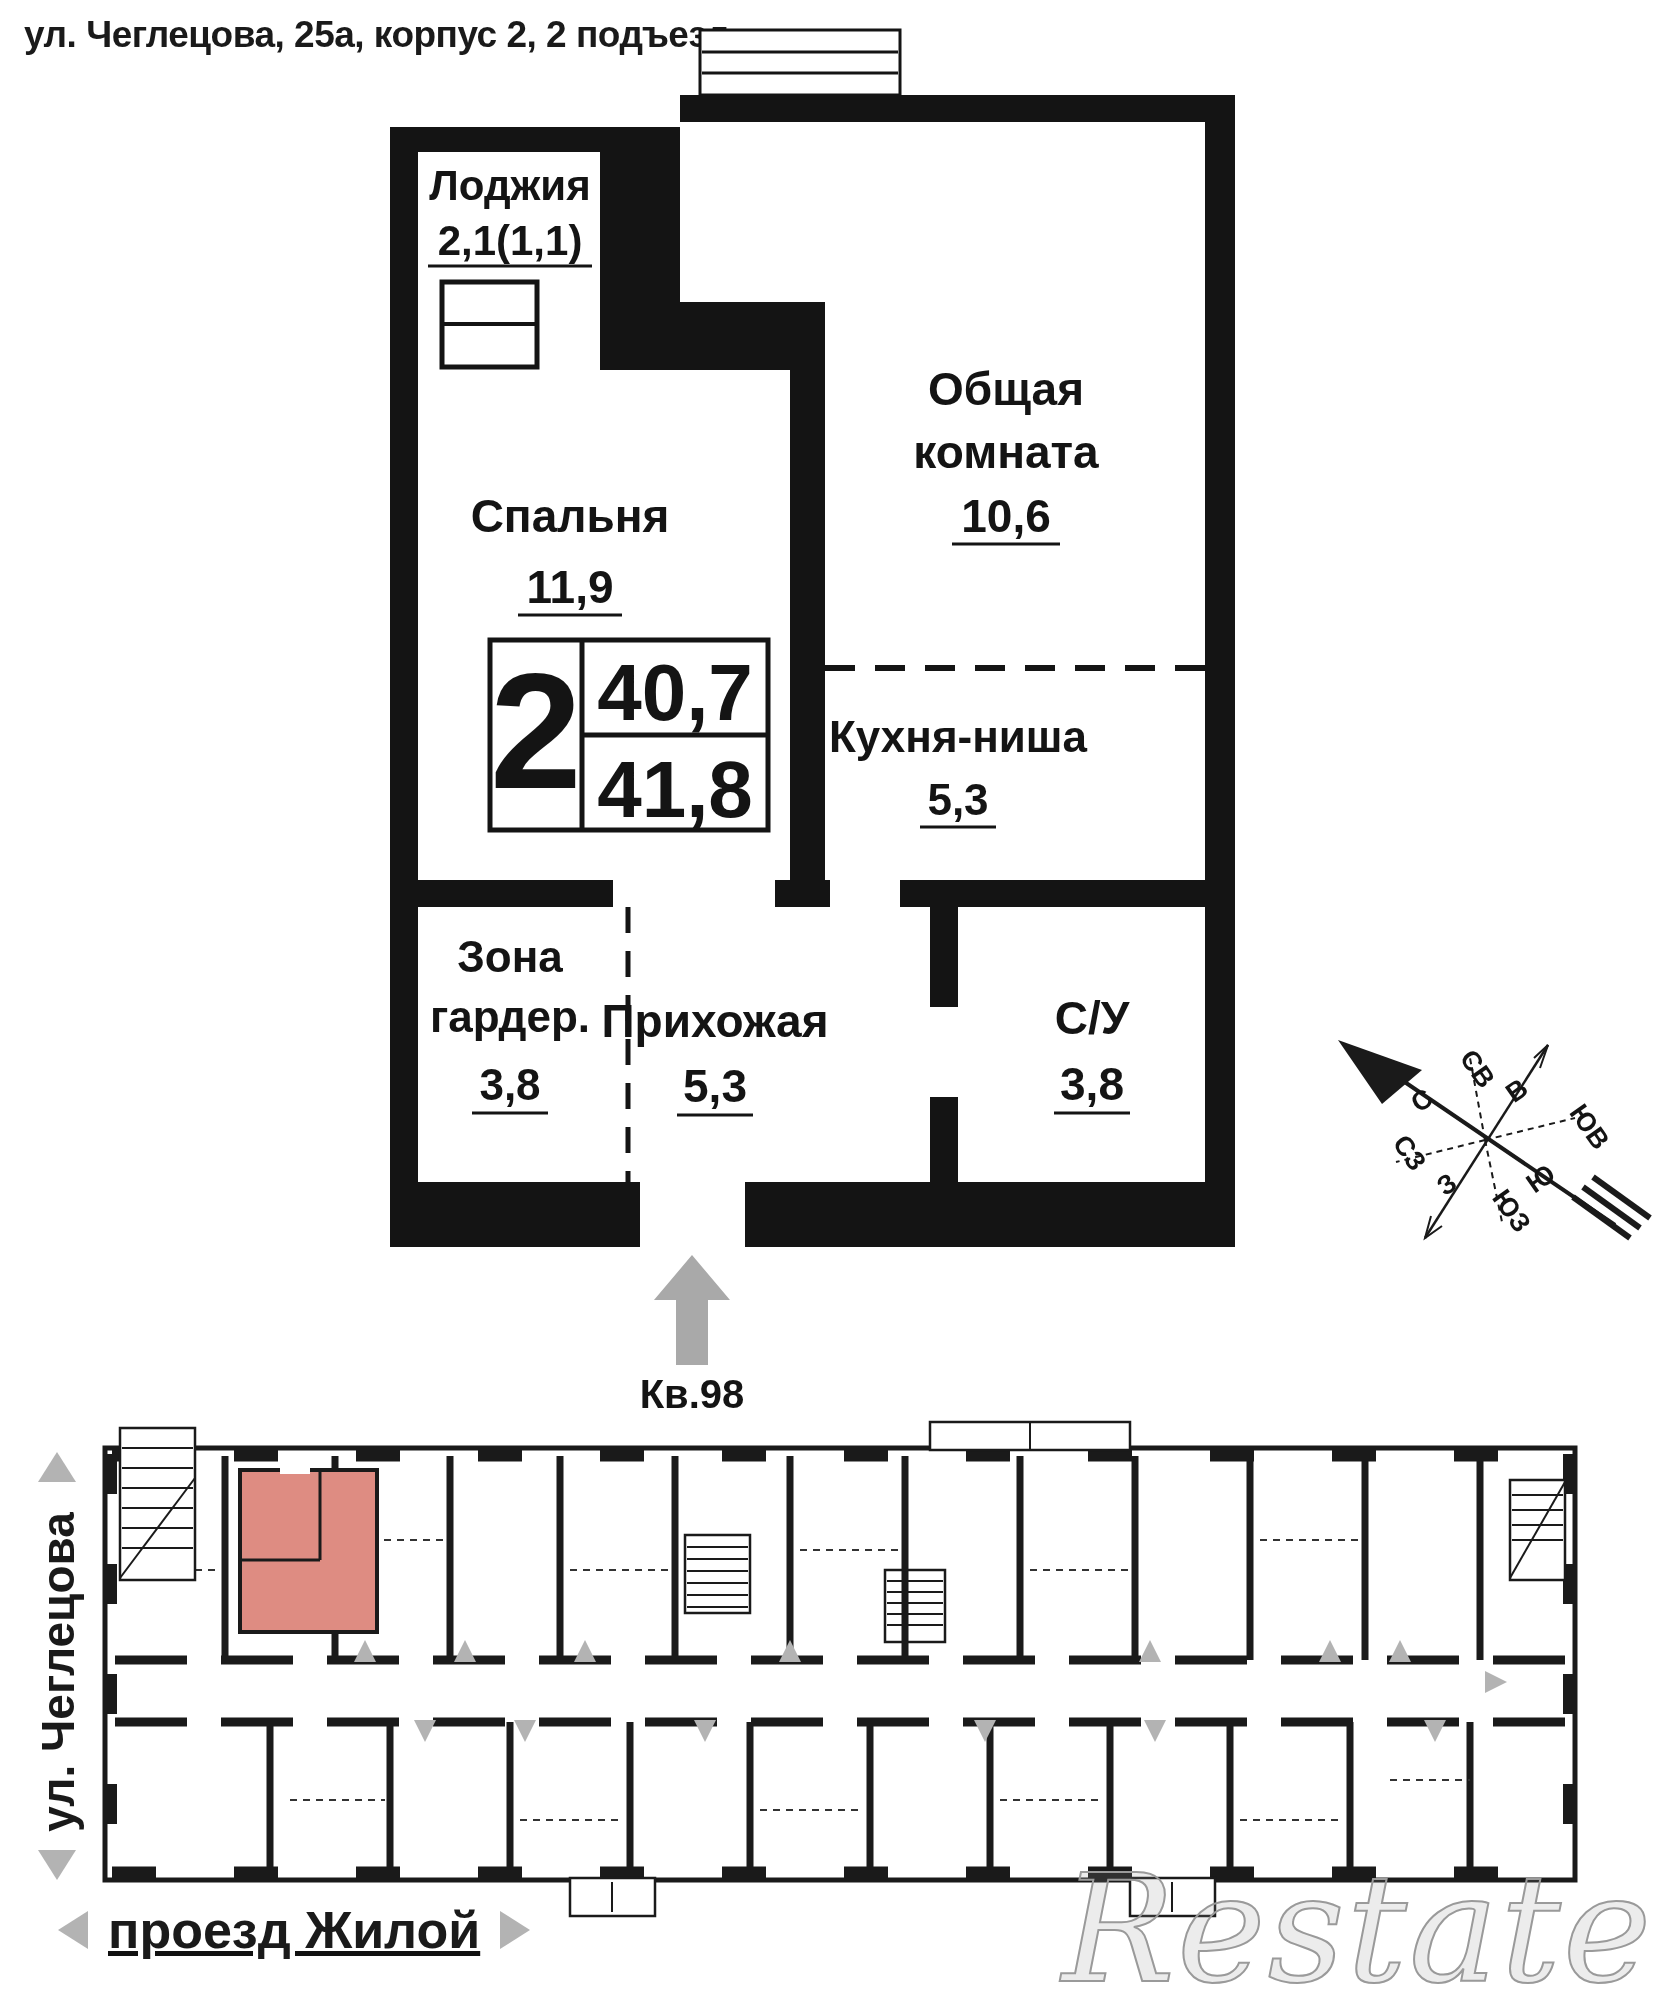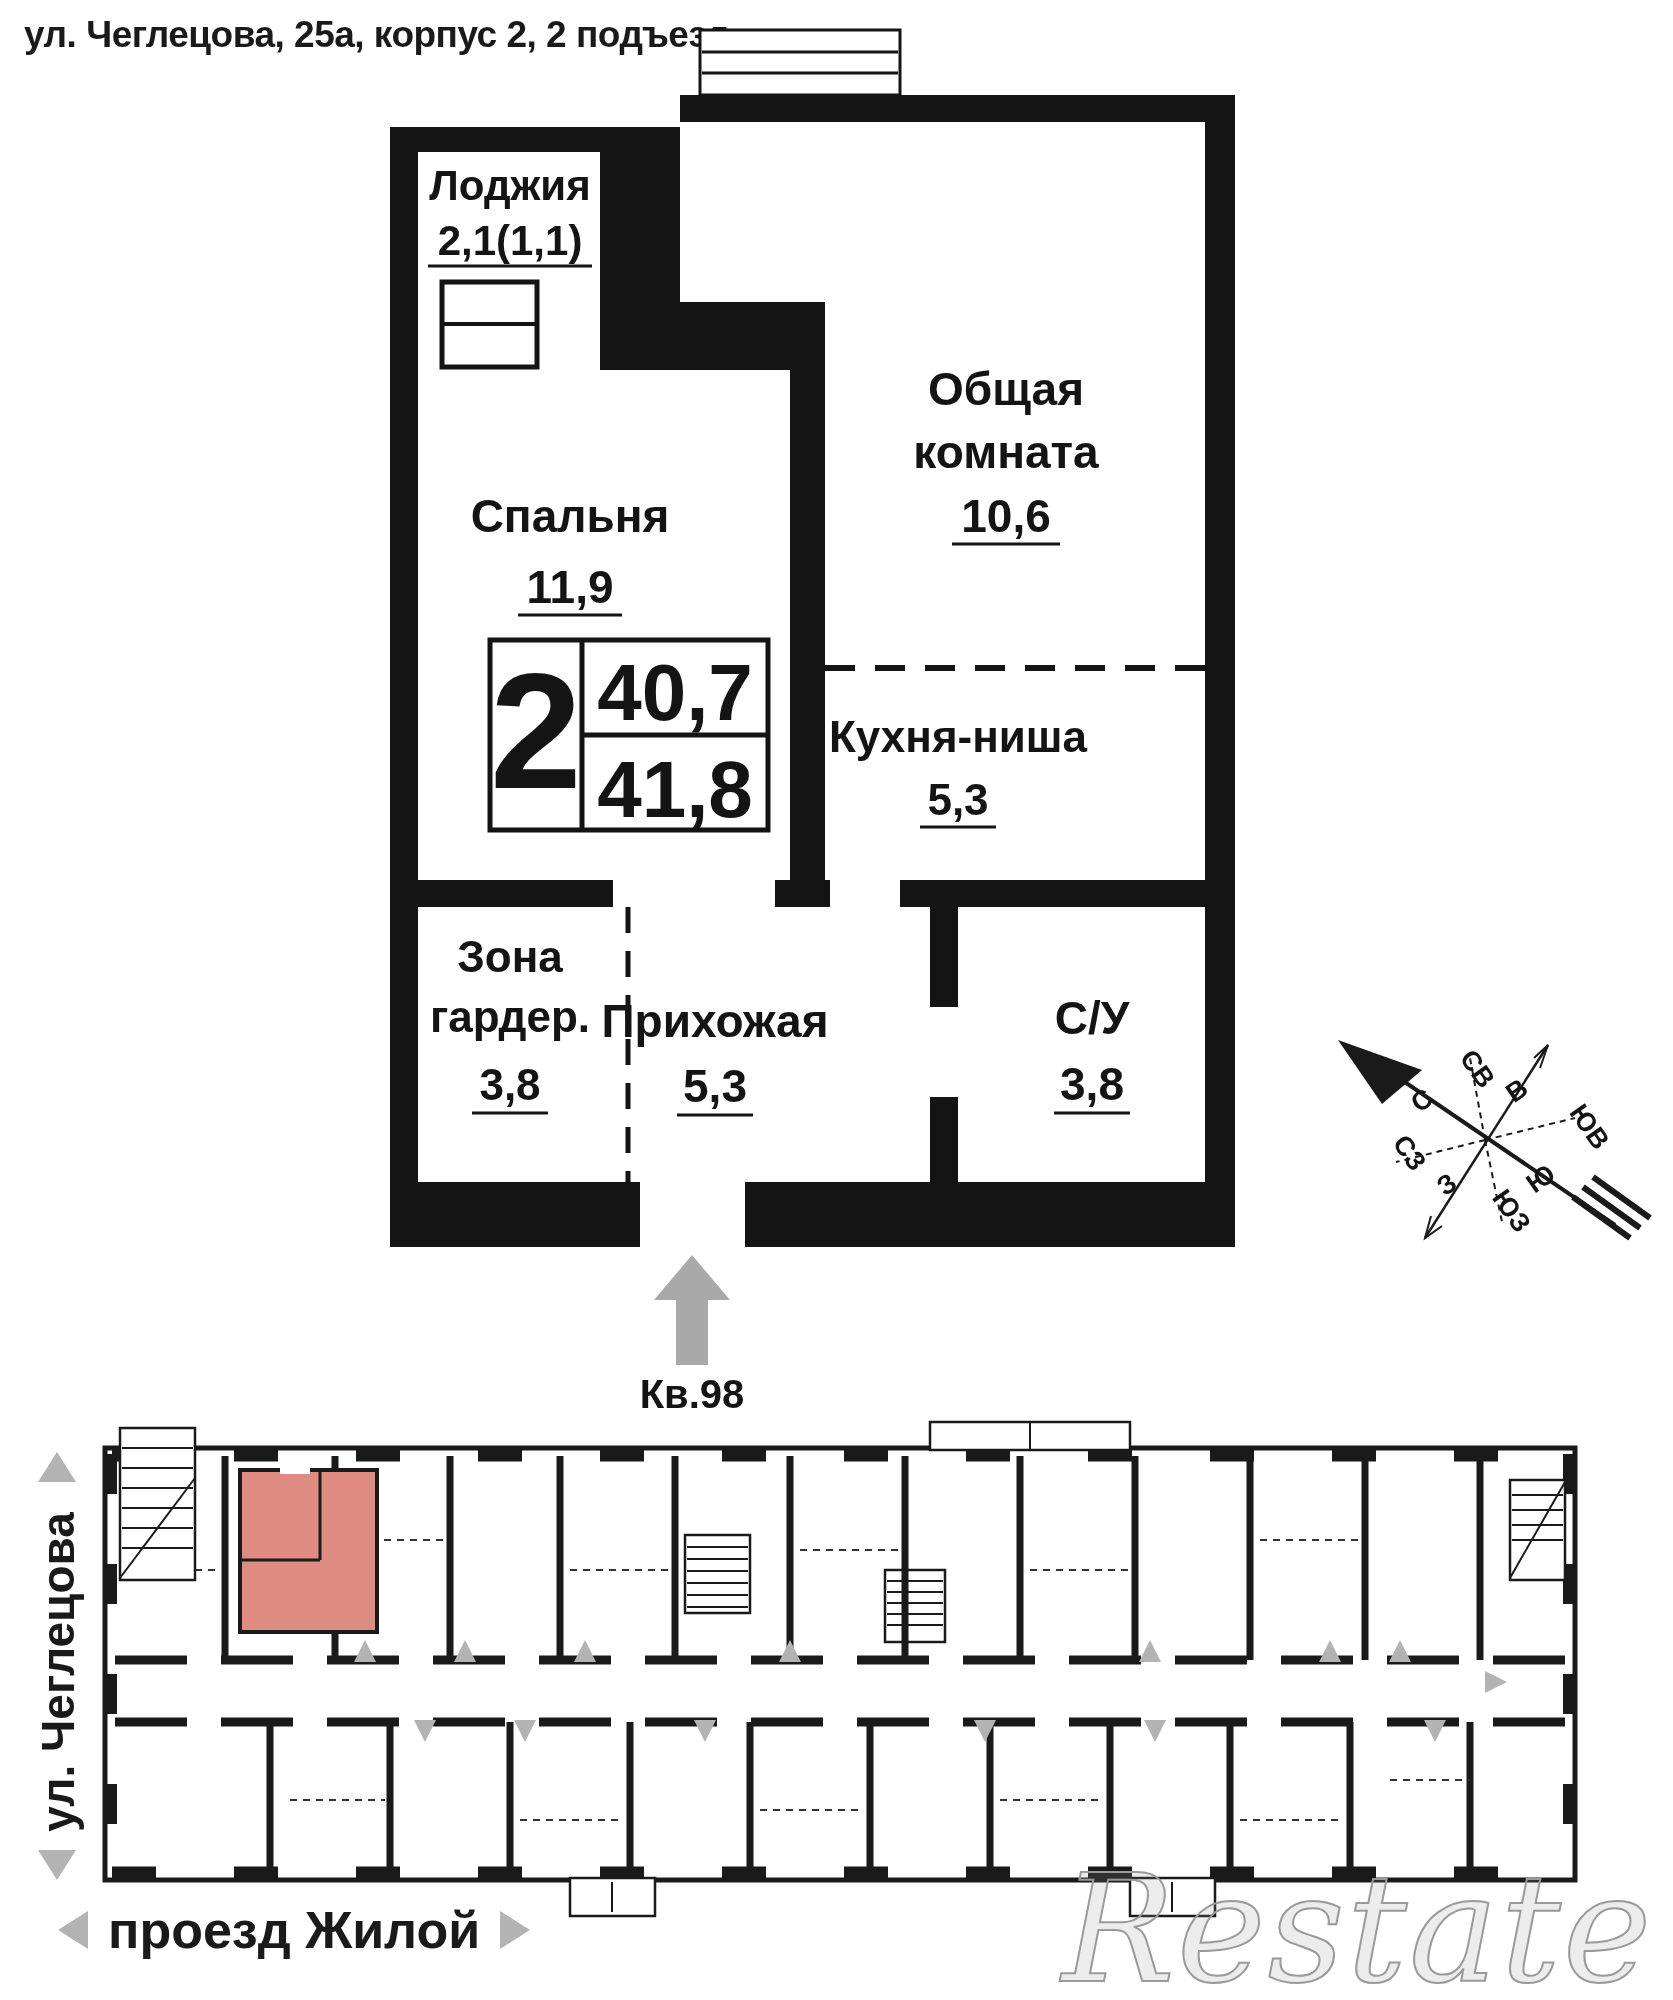--- a/index.html
+++ b/index.html
@@ -14,21 +14,21 @@
   svg text{font-family:"Liberation Sans", sans-serif;font-weight:bold;fill:#141414;}
   .plan-svg{left:380px;top:20px;}
   .compass-svg{left:1330px;top:1020px;}
   .site-svg{left:90px;top:1420px;}
   .street-left-wrap{left:-122px;top:1642px;width:360px;height:60px;
     transform:rotate(-90deg);display:flex;align-items:center;justify-content:center;}
   .street-left-text{font-size:46px;font-weight:bold;color:#1a1a1a;white-space:nowrap;}
   .tri{width:0;height:0;}
   .tri-up{left:38px;top:1452px;border-left:19px solid transparent;border-right:19px solid transparent;border-bottom:30px solid #b3b3b3;}
   .tri-down{left:38px;top:1850px;border-left:19px solid transparent;border-right:19px solid transparent;border-top:30px solid #b3b3b3;}
-  .street-bottom-wrap{left:58px;top:1900px;display:flex;align-items:center;gap:20px;}
+  .street-bottom-wrap{left:58px;top:1900px;display:flex;align-items:center;gap:20px;text-decoration:underline;}
   .street-bottom-text{font-size:52px;font-weight:bold;color:#1a1a1a;white-space:nowrap;}
   .tri-left{border-top:19px solid transparent;border-bottom:19px solid transparent;border-right:30px solid #b3b3b3;}
   .tri-right{border-top:19px solid transparent;border-bottom:19px solid transparent;border-left:30px solid #b3b3b3;}
   .watermark{
     left:1062px;top:1842px;font-family:"DejaVu Serif", serif;font-style:italic;
     font-size:150px;color:rgba(150,150,150,0.18);
     -webkit-text-stroke:2px #9a9a9a;white-space:nowrap;letter-spacing:2px;
   }
 </style>
 </head>

